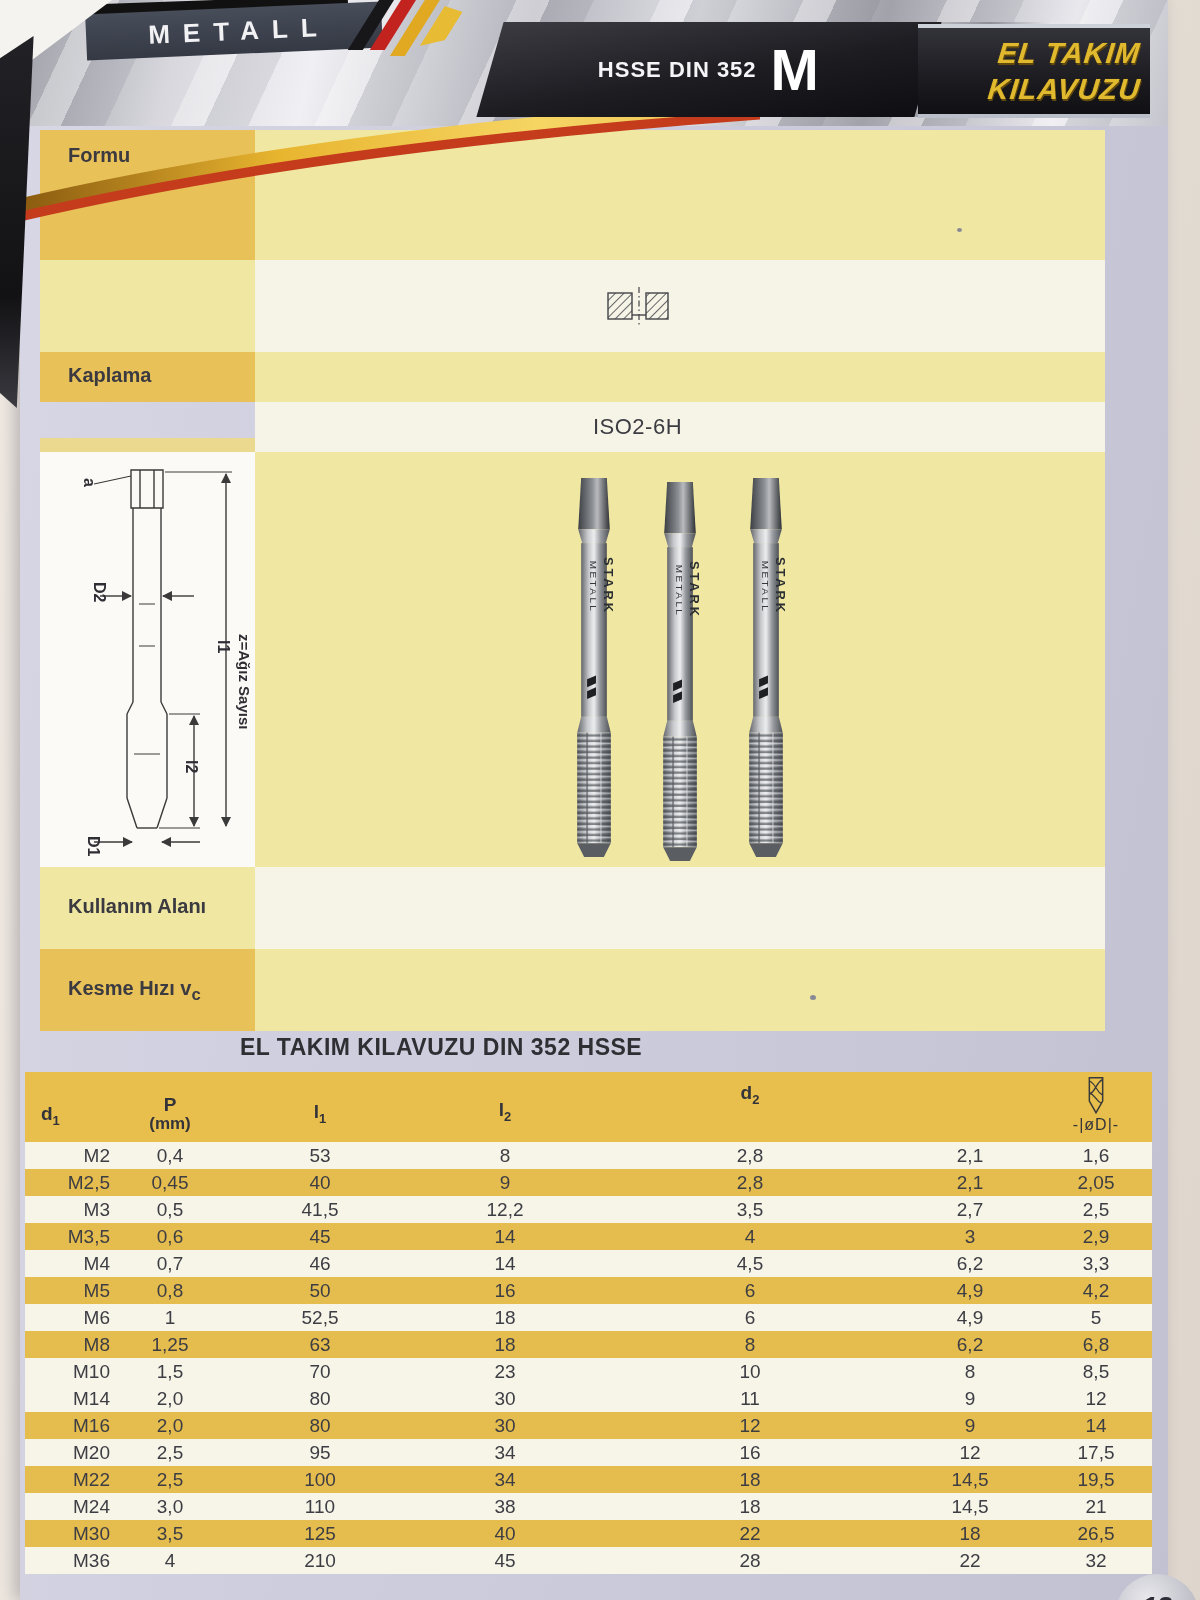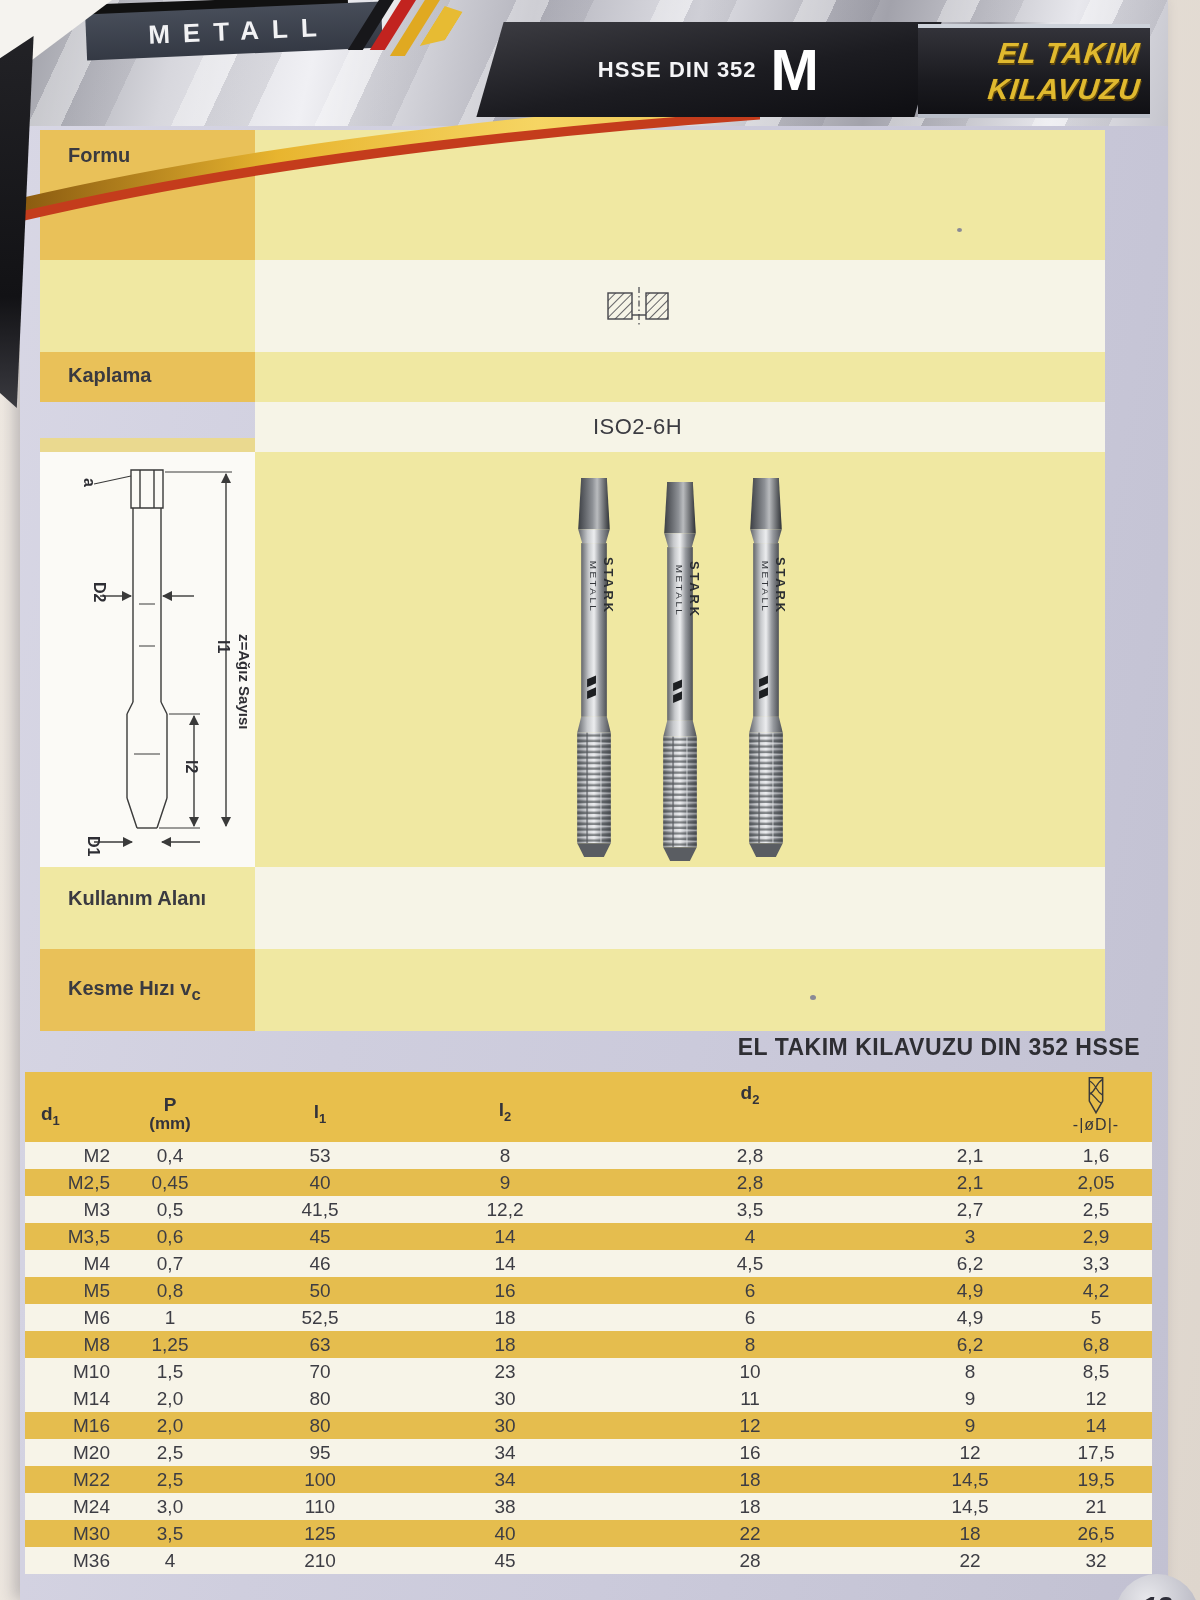--- a/index.html
+++ b/index.html
@@ -78,21 +78,21 @@
   .tol-value { font-size:22px; color:#3c3c42; letter-spacing:.5px; }
 
   .drawing-box { width:215px; flex:0 0 215px; background:#fbfaf6; padding:2px 0 0 2px; }
   .diagram-svg text { font-family:"Liberation Sans",sans-serif; }
 
   .photo-wrap { position:absolute; left:50%; top:22px; transform:translateX(-50%);
     display:flex; gap:16px; }
 
   
   .dtable-title { position:absolute; left:220px; top:1034px; width:900px;
-    text-align:right; font-size:23px; font-weight:bold; color:#2e2e33; letter-spacing:.5px; z-index:2; }
+    text-align:left; font-size:23px; font-weight:bold; color:#2e2e33; letter-spacing:.5px; z-index:2; }
   .dtable { position:absolute; left:5px; top:1072px; width:1127px; z-index:2;
     border-collapse:collapse; table-layout:fixed; }
   .dtable th { height:70px; background:var(--gold-row-h,#e8bf4c); font-size:19px;
     font-weight:bold; color:#33333a; text-align:center; vertical-align:middle; }
   .dtable th:first-child { text-align:left; padding-left:16px; }
   .dtable td { height:27px; font-size:19px; text-align:center; color:#3d3d44; }
   .dtable td:first-child { text-align:right; padding-left:16px; }
   .dtable tr.cream td { background:var(--cream-row,#f7f4e8); }
   .dtable tr.gold td  { background:var(--gold-row,#e5bd4e); }
   .dtable sub { font-size:13px; }
@@ -287,21 +287,21 @@
                 <use href="#tap"></use>
               </svg>
             <svg width="70" height="385" viewBox="0 0 70 390">
                 <use href="#tap"></use>
               </svg>
           </div>
         </div>
       </div>
 
       <div class="srow h-r6">
-        <div class="slabel bg-pale" style="padding-top:20px">Kullanım Alanı</div>
+        <div class="slabel bg-pale" style="padding-top:28px">Kullanım Alanı</div>
         <div class="scontent bg-cream"></div>
       </div>
 
       <div class="srow h-r7">
         <div class="slabel bg-gold" style="padding-top:28px"><span>Kesme Hızı v</span><sub>c</sub></div>
         <div class="scontent bg-pale"></div>
       </div>
     </div>
 
     <div class="dtable-title">EL TAKIM KILAVUZU DIN 352 HSSE</div>

